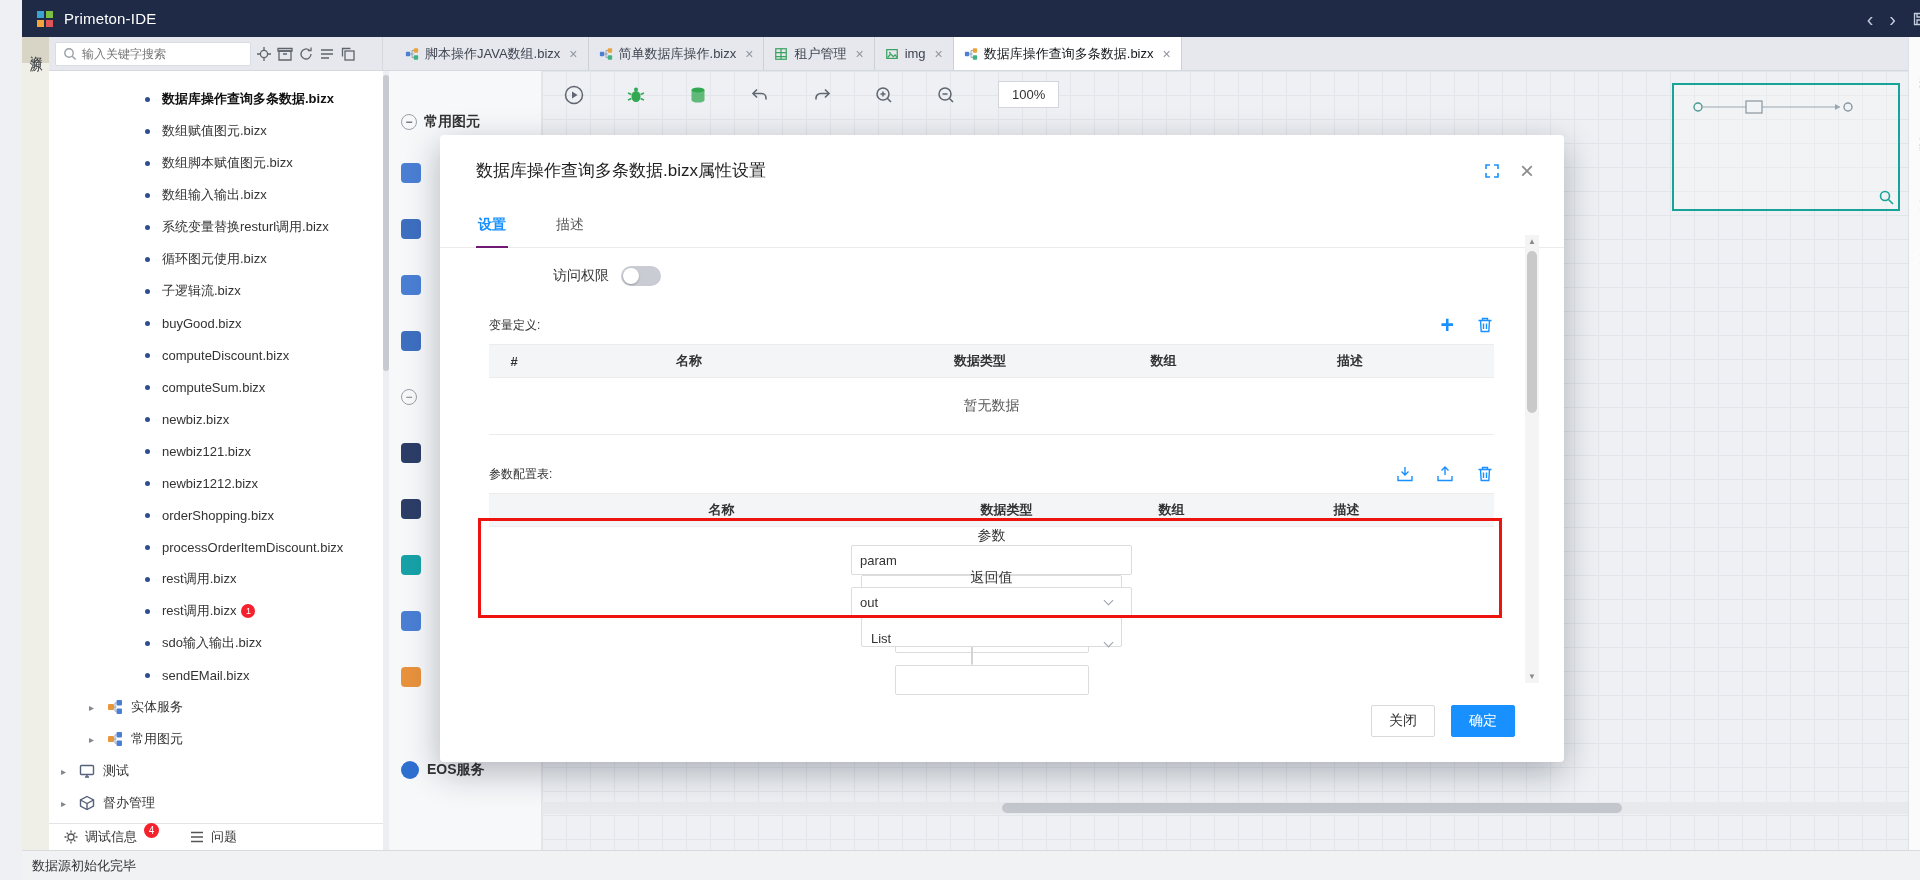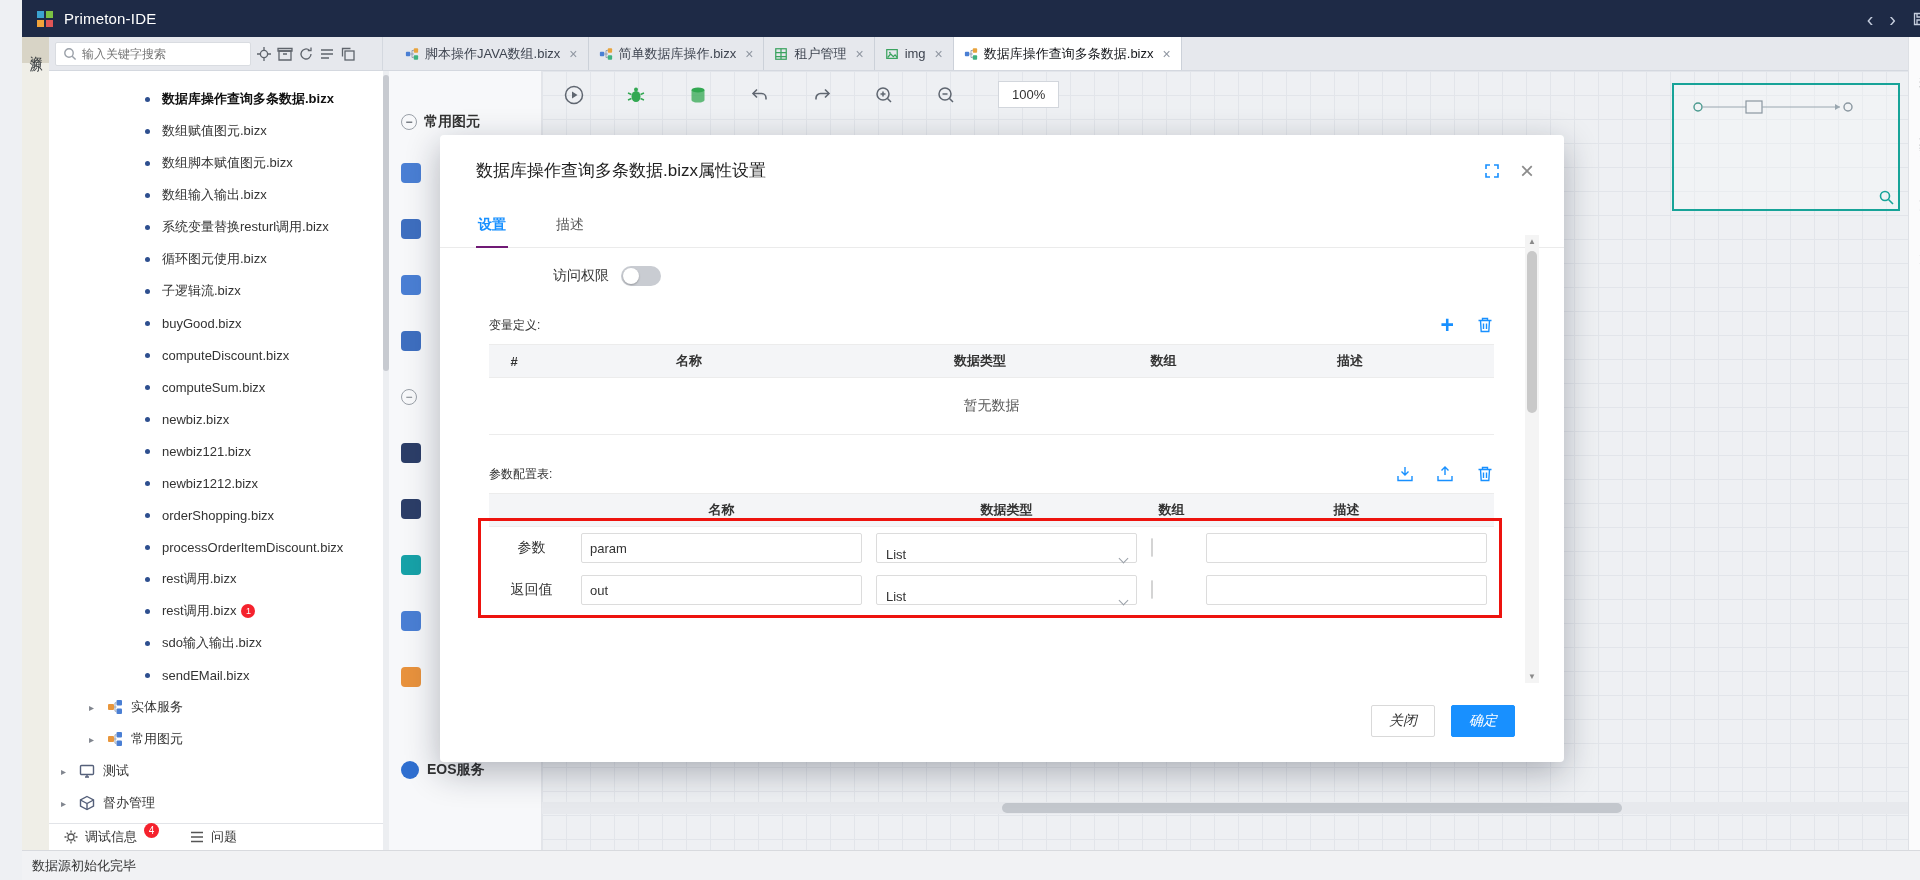--- a/index.html
+++ b/index.html
@@ -109,33 +109,33 @@
   .sec-icons { margin-left:auto; display:flex; align-items:center; gap:22px; }
   .sec-icons svg { width:18px; height:18px; }
   .plus { color:#1890ff; font-size:23px; line-height:.8; font-weight:bold; }
   .dtable { margin-top:10px; }
   .thead { display:flex; align-items:center; height:34px; background:#f4f5f7; border-top:1px solid #ececec; border-bottom:1px solid #ececec; font-size:13px; font-weight:bold; color:#333; }
   .th { text-align:center; }
   .c1{width:50px;} .c2{width:300px;} .c3{width:282px;} .c4{width:85px;} .c5{flex:1;}
   .d1{width:85px;} .d2{width:295px;} .d3{width:275px;} .d4{width:55px;} .d5{flex:1;}
   .empty-row { height:57px; display:flex; align-items:center; justify-content:center; font-size:14px; color:#595959; border-bottom:1px solid #ececec; }
   .rows-wrap { position:relative; }
-  .p-row { display:flex; align-items:center; height:42px; }
+  .p-row { display:flex; align-items:center; height:42px;flex-direction:column; }
   .p-label { text-align:center; font-size:14px; color:#333; }
   .cell { padding:0 7px; }
   .cell-input { width:100%; height:30px; border:1px solid #dcdcdc; border-radius:2px; padding:0 8px; font-size:13px; color:#333; }
   .select { width:100%; height:30px; border:1px solid #dcdcdc; border-radius:2px; display:flex; align-items:flex-end; justify-content:space-between; padding:0 9px; font-size:13px; color:#333; background:#fff;gap:48px; }
   .chev { width:7px; height:7px; border-right:1.5px solid #9aa0a8; border-bottom:1.5px solid #9aa0a8; transform:rotate(45deg); margin-top:-4px; }
   .cb { width:16px; height:16px; border:1px solid #d4d4d4; border-radius:2px; background:#f7f8fa; margin:0 auto; }
   .red-annot { position:absolute; left:-11px; top:-9px; right:-8px; bottom:-7px; border:3px solid #ed130e; pointer-events:none; z-index:6; }
   .m-scroll { position:absolute; right:25px; top:100px; width:14px; height:448px; background:#f4f4f4; }
   .m-arrow { position:absolute; left:0; width:14px; text-align:center; font-size:8px; color:#8a8a8a; }
   .m-arrow.up { top:2px; } .m-arrow.dn { bottom:2px; }
   .m-thumb { position:absolute; top:16px; left:2px; width:10px; height:162px; background:#c9c9c9; border-radius:5px; }
-  .m-footer { position:absolute; right:49px; bottom:25px; display:flex; gap:16px;font-style:italic; }
+  .m-footer { position:absolute; right:49px; bottom:25px; display:flex; gap:16px; }
   .btn { height:32px; padding:0 17px; border-radius:2px; font-size:14px; display:flex; align-items:center; }
   .btn.ghost { border:1px solid #d9d9d9; background:#fff; color:#333; }
   .btn.primary { background:#1890ff; border:1px solid #1890ff; color:#fff; }
 </style>
 </head>
 <body>
 
 <div class="app">
 
   <header class="titlebar">

